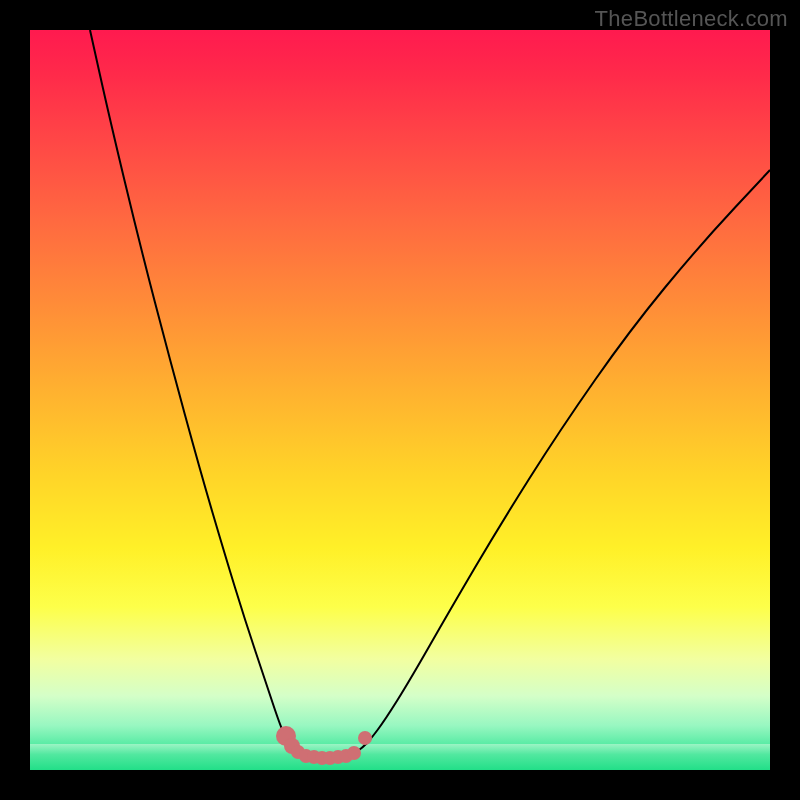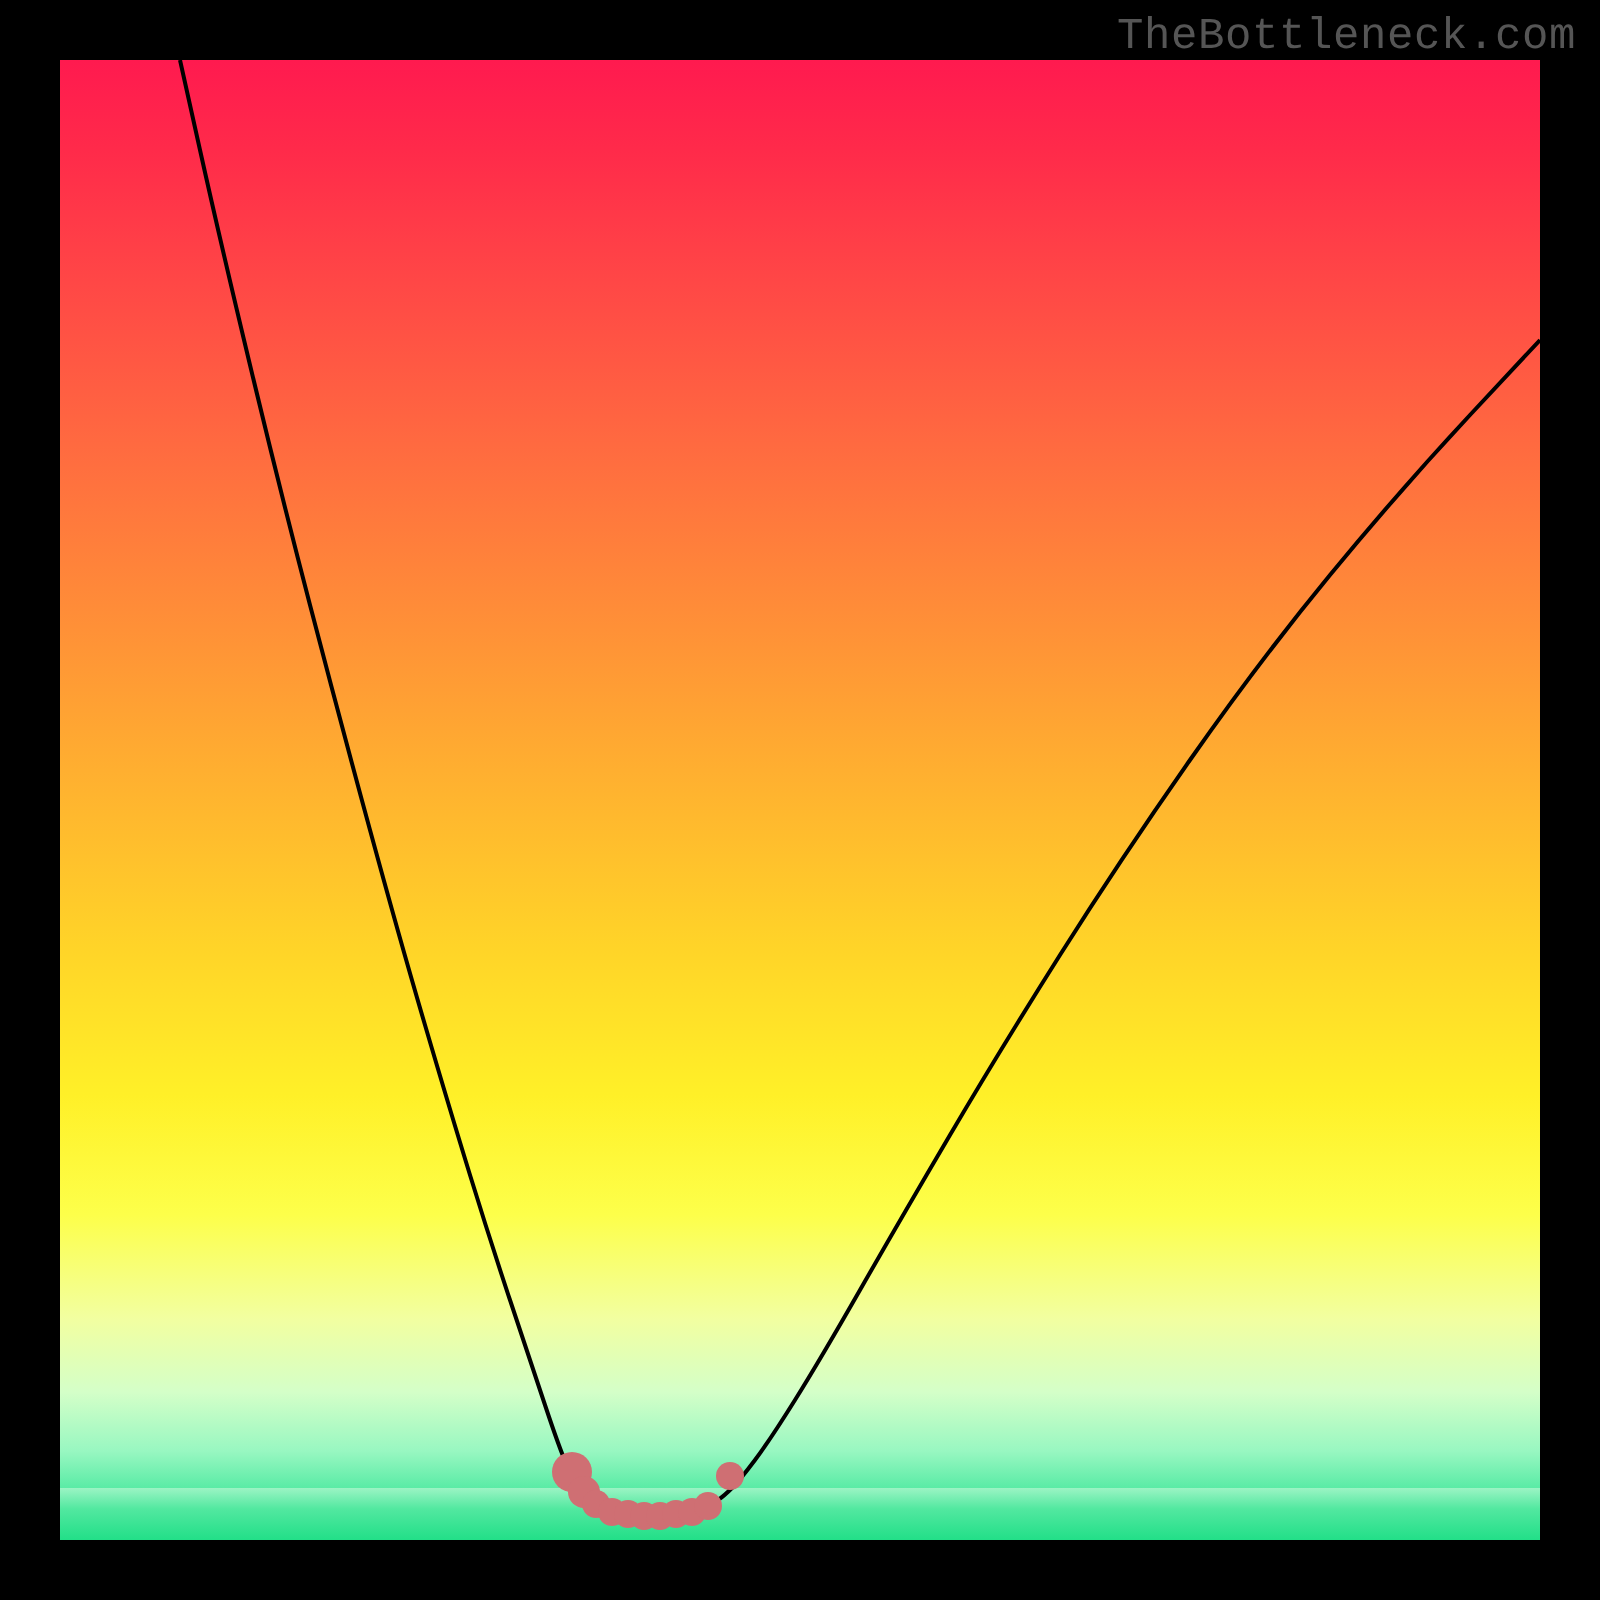--- a/index.html
+++ b/index.html
@@ -11,21 +11,20 @@
     background: #000;
     font-family: Arial, Helvetica, sans-serif;
   }
   .frame {
     position: absolute;
     left: 0;
     top: 0;
     width: 800px;
     height: 648px;
     background: #000;
-    font-family: Liberation Mono, monospace;
   }
   .plot-area {
     position: absolute;
     left: 30px;
     top: 30px;
     width: 740px;
     height: 740px;
     overflow: hidden;
   }
   .gradient-bg {

